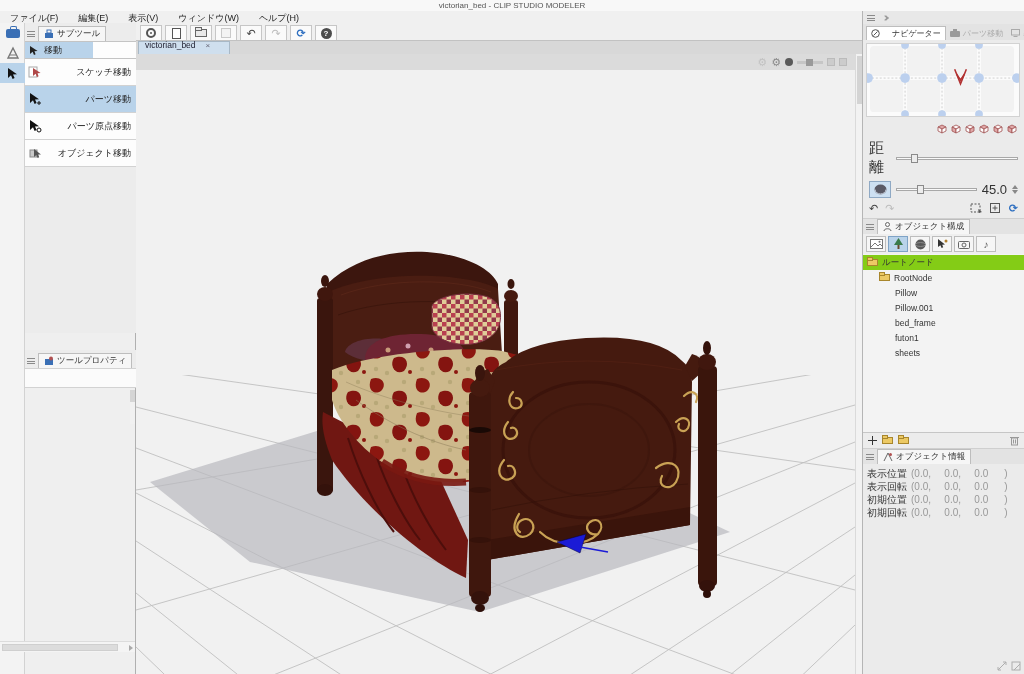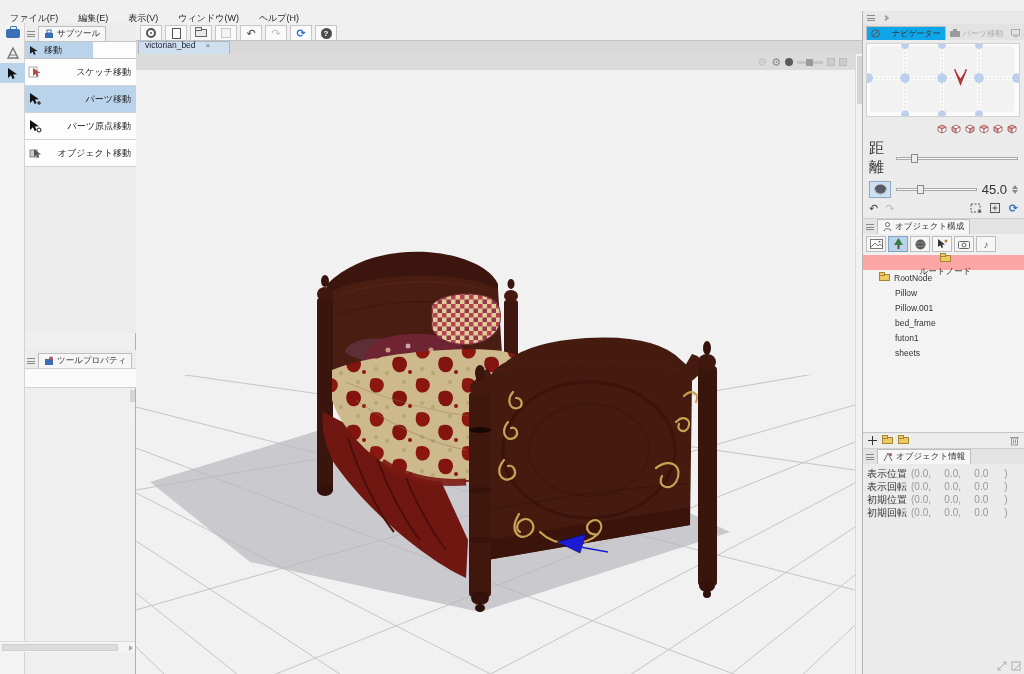--- a/index.html
+++ b/index.html
@@ -91,21 +91,21 @@
   
   #right-panel { position:absolute; left:862px; top:11px; width:162px; height:663px;
     background:#ebebeb; border-left:1px solid #b5b5b5; font-size:9px; }
   #rp-minihead { height:13px; display:flex; align-items:center; gap:5px; padding-left:4px; background:#e8e8e8;}
   .chev-r { width:4px; height:4px; border-top:1px solid #999; border-right:1px solid #999;
     transform:rotate(45deg); }
   .chev-r.two { margin-left:-3px; }
   #nav-tabs { height:16px; display:flex; align-items:flex-end; padding-left:3px; background:#e3e3e3; overflow:hidden;}
   .nav-tab { height:14px; display:flex; align-items:center; gap:3px; padding:0 4px;
     font-size:8px; white-space:nowrap; }
-  .nav-tab.active { background:#0ea5e9; border:1px solid #bdbdbd; border-bottom:none; color:#333;gap:12px; }
+  .nav-tab.active { background:#ffffff; border:1px solid #bdbdbd; border-bottom:none; color:#333;gap:12px; }
   .nav-tab.dim { color:#aaa; }
   #nav-preview-wrap { padding:3px; }
   #cube-row { display:flex; justify-content:flex-end; gap:2px; padding:1px 6px 2px 0; }
   .ctl-row { display:flex; align-items:center; gap:5px; padding:2px 6px; }
   .ctl-label { color:#333; font-size:15px; width:22px; }
   .slider { height:3px; background:#fafafa; border:1px solid #a8a8a8; position:relative; flex:1; }
   .slider .th { position:absolute; top:-4px; width:7px; height:9px; background:#ececec; border:1px solid #8a8a8a; }
   .fov-btn { width:22px; height:17px; background:#cde0f2; border:1px solid #8fa9c4;
     display:flex; align-items:center; justify-content:center; }
   .fov-val { font-size:13px; color:#333; }
@@ -118,21 +118,21 @@
   .reset-g { color:#2e6fc0; font-size:11px; font-weight:bold; }
 
   .rp-tabrow { height:16px; display:flex; align-items:flex-end; padding-left:3px;
     background:#e3e3e3; border-top:1px solid #cfcfcf; }
   #struct-toolbar { display:flex; gap:2px; padding:2px 3px; background:#efefef; }
   .st-btn { width:20px; height:16px; border:1px solid #bdbdbd; background:#f6f6f6;
     display:flex; align-items:center; justify-content:center; }
   .st-btn.sel { background:#b9d3ea; border-color:#7fa3c6; }
   #tree { background:#f3f3f3; height:178px; padding-top:1px; }
   .trow { height:15px; display:flex; align-items:center; gap:4px; font-size:8.5px; color:#333; }
-  .trow.sel { background:#fca5a5;flex-direction:column; }
+  .trow.sel { background:#84cc16; }
   .folder-sm { width:11px; height:7px; background:#ecc964; border:1px solid #a8862c; position:relative; flex:none;}
   .folder-sm:before { content:""; position:absolute; left:-1px; top:-3px; width:4px; height:2px;
     background:#ecc964; border:1px solid #a8862c; }
   #struct-bottombar { height:16px; border-top:1px solid #c6c6c6; display:flex; align-items:center;
     gap:5px; padding:0 5px; background:#ececec; }
   .plus-ic { width:9px; height:9px; position:relative; }
   .plus-ic:before { content:""; position:absolute; left:4px; top:0; width:1px; height:9px; background:#333; }
   .plus-ic:after { content:""; position:absolute; left:0; top:4px; width:9px; height:1px; background:#333; }
   #struct-bottombar .spacer { flex:1; }
 
@@ -141,20 +141,23 @@
   .ilabel { width:44px; color:#333; }
   .paren { color:#999; }
   .ival { color:#999; width:30px; text-align:left; }
   #rp-corner { position:absolute; right:3px; bottom:3px; display:flex; gap:4px; opacity:.75; }
 </style>
 </head>
 <body>
 
 <div id="app">
 
+  <div id="titlebar">
+    <span>victorian_bed - CLIP STUDIO MODELER</span>
+  </div>
 
   <div id="menubar">
     <span class="menu-item">ファイル(F)</span>
     <span class="menu-item">編集(E)</span>
     <span class="menu-item">表示(V)</span>
     <span class="menu-item">ウィンドウ(W)</span>
     <span class="menu-item">ヘルプ(H)</span>
   </div>
 
   <div id="toolbar">

